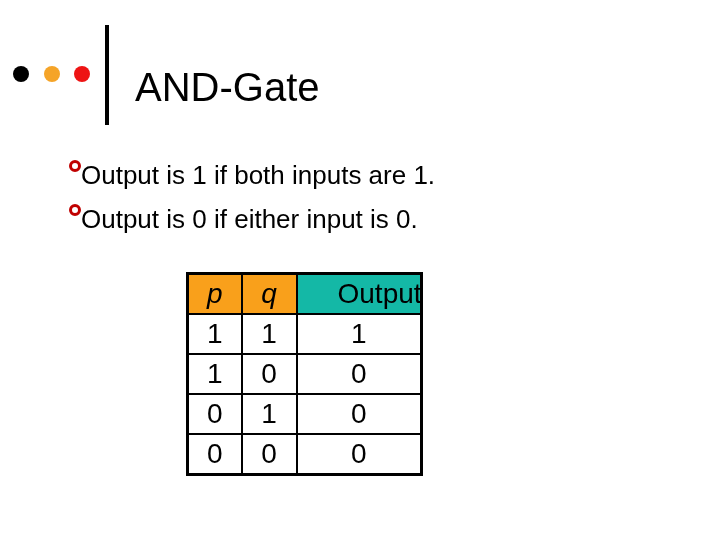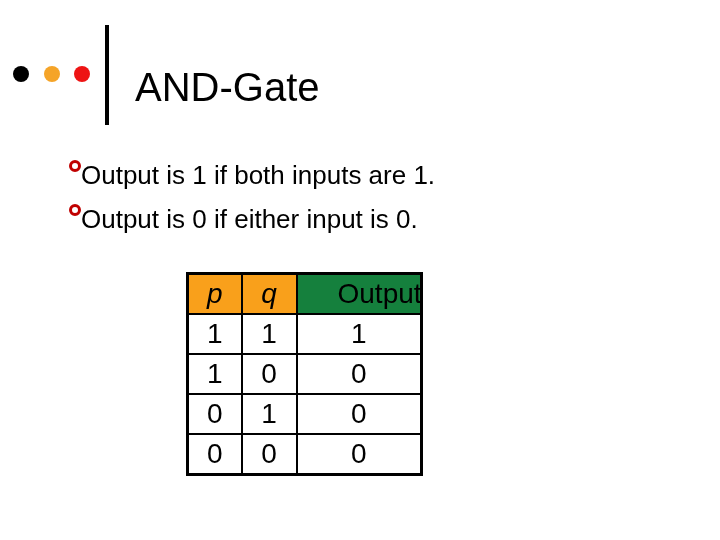--- a/index.html
+++ b/index.html
@@ -126,21 +126,21 @@
   <table class="truth-table">
     <colgroup>
       <col style="width:54px">
       <col style="width:55px">
       <col style="width:125px">
     </colgroup>
     <thead>
       <tr>
         <th class="em" style="background-color: rgb(249, 160, 27);">p</th>
         <th class="em" style="background-color: rgb(249, 160, 27);">q</th>
-        <th style="background-color: #15803d; padding-left: 40px;">Output</th>
+        <th style="background-color: #14b8a6; padding-left: 40px;">Output</th>
       </tr>
     </thead>
     <tbody>
       <tr>
         <td>1</td>
         <td>1</td>
         <td>1</td>
       </tr>
       <tr>
         <td>1</td>

